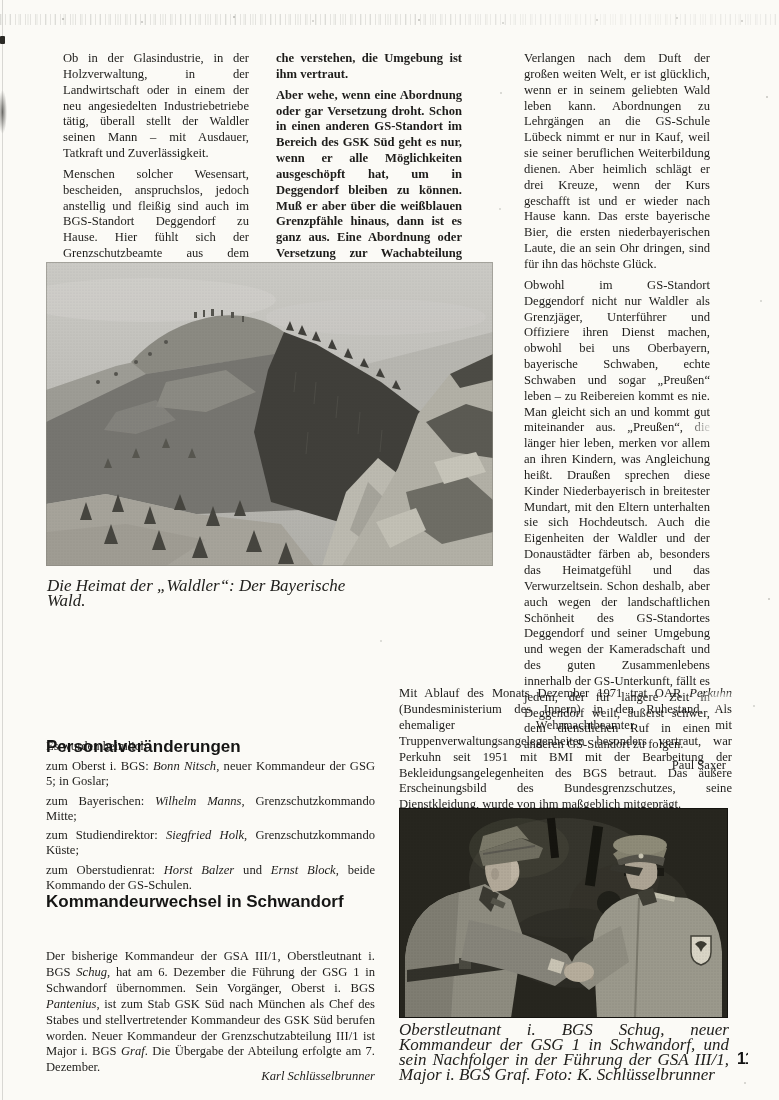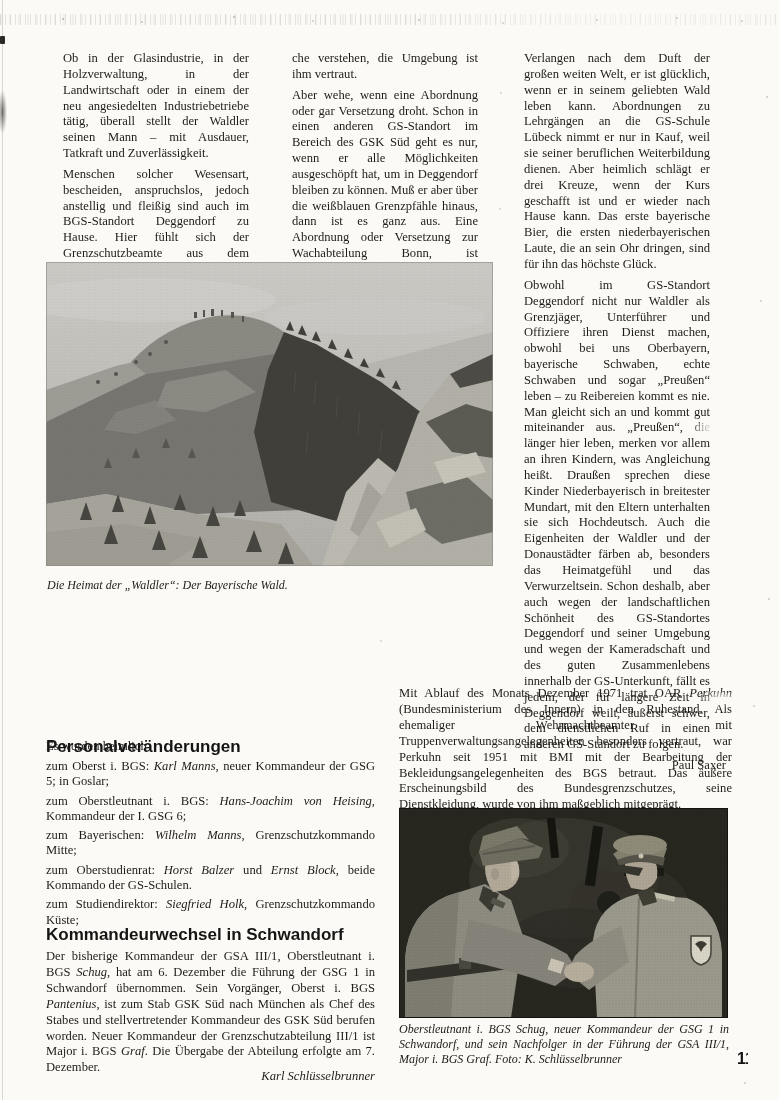--- a/index.html
+++ b/index.html
@@ -22,38 +22,38 @@
     596px 19px 0 rgba(90,90,84,.22),676px 17px 0 rgba(90,90,84,.2),741px 20px 0 rgba(90,90,84,.24),
     766px 96px 0 rgba(90,90,84,.25),760px 300px 0 rgba(90,90,84,.2),768px 598px 0 rgba(90,90,84,.25),
     753px 705px 0 rgba(90,90,84,.2),744px 1082px 0 rgba(90,90,84,.22),380px 640px 0 rgba(90,90,84,.18),
     500px 92px 0 rgba(90,90,84,.2),499px 208px 0 rgba(90,90,84,.18);}
   .smudge-patch{position:absolute;background:radial-gradient(closest-side,rgba(251,250,246,.96),rgba(251,250,246,0));}
   
   .col{position:absolute;top:51px;width:218px;font-size:12.6px;line-height:15.85px;
        text-align:justify;text-justify:inter-word;}
   .col p{margin:0 16px 5px;}
   .col1{left:47px;height:212px;overflow:hidden;}
-  .col2{left:276px;height:212px;overflow:hidden;}
+  .col2{left:260px;height:212px;overflow:hidden;font-weight:bold;}
   .col3{left:508px;}
   .byline{text-align:right;margin-top:1px;}
   
   figure{margin:0;padding:0;}
   .photo1{position:absolute;left:46px;top:262px;width:447px;height:304px;}
   .photo2{position:absolute;left:399px;top:808px;width:329px;height:210px;}
   .photo1 svg,.photo2 svg{display:block;}
-  .caption{position:absolute;font-style:italic;font-size:12px;line-height:15px;color:#22211e;}
+  .caption{position:absolute;font-style:italic;font-size:17px;line-height:15px;color:#22211e;}
   .c1{left:47px;top:578px;width:330px;}
   .c2{left:399px;top:1022px;width:330px;text-align:justify;}
   
   .bgs-title{position:absolute;left:45px;top:652px;margin:0;font-family:"Liberation Sans",sans-serif;
     font-weight:bold;font-size:36px;letter-spacing:-.5px;color:#151514;}
   .sub{position:absolute;margin:0;font-family:"Liberation Sans",sans-serif;font-weight:bold;
     font-size:17px;color:#151514;}
   .s1{left:46px;top:737px;}
-  .s2{left:46px;top:925px;}
+  .s2{left:46px;top:892px;}
   .s3{left:399px;top:660px;}
   
   .body-block{position:absolute;font-size:12.6px;line-height:15.9px;text-align:justify;text-justify:inter-word;}
   .personnel{left:46px;top:739px;width:329px;}
   .personnel .intro{margin:0 0 4px;}
   .personnel .entry{margin:0 0 4px;line-height:15.3px;}
   .schwandorf{left:46px;top:949px;width:329px;height:138px;}
   .schwandorf p{margin:0;}
   .byline2{position:absolute;right:0;bottom:2px;font-style:italic;}
   .perkuhn{left:399px;top:686px;width:333px;}
@@ -171,25 +171,24 @@
       <rect width="447" height="304" fill="url(#ht1)"></rect>
       <rect x=".5" y=".5" width="446" height="303" fill="none" stroke="#8a8980" stroke-opacity=".6"></rect>
     </svg>
   </figure>
   <div class="caption c1">Die Heimat der „Waldler“: Der Bayerische Wald.</div>
 
 
   <h2 class="sub s1">Personalveränderungen</h2>
   <div class="body-block personnel">
     <p class="intro">Es wurden heimlich</p>
-    <p class="entry"><span>zum Oberst i. BGS: </span><i>Karl Manns</i><span>, neuer Kommandeur der GSG 5; in Goslar;</span></p>
-    <p class="entry"><span>zum Oberstleutnant i. BGS: </span><i>Hans-Joachim von Heising</i><span>, Kommandeur der I. GSG 6;</span></p>
+    <p class="entry"><span>zum Oberst i. BGS: </span><i>Bonn Nitsch</i><span>, neuer Kommandeur der GSG 5; in Goslar;</span></p>
     <p class="entry"><span>zum Bayerischen: </span><i>Wilhelm Manns</i><span>, Grenzschutzkommando Mitte;</span></p>
+    <p class="entry"><span>zum Studiendirektor: </span><i>Siegfried Holk</i><span>, Grenzschutzkommando Küste;</span></p>
     <p class="entry"><span>zum Oberstudienrat: </span><i>Horst Balzer</i><span> und </span><i>Ernst Block</i><span>, beide Kommando der GS-Schulen.</span></p>
-    <p class="entry"><span>zum Studiendirektor: </span><i>Siegfried Holk</i><span>, Grenzschutzkommando Küste;</span></p>
   </div>
 
   <h2 class="sub s2">Kommandeurwechsel in Schwandorf</h2>
   <div class="body-block schwandorf">
     <p><span>Der bisherige Kommandeur der GSA III/1, Oberstleutnant i. BGS </span><i>Schug</i><span>, hat am 6. Dezember die Führung der GSG 1 in Schwandorf übernommen. Sein Vorgänger, Oberst i. BGS </span><i>Pantenius</i><span>, ist zum Stab GSK Süd nach München als Chef des Stabes und stellvertretender Kommandeur des GSK Süd berufen worden. Neuer Kommandeur der Grenzschutzabteilung III/1 ist Major i. BGS </span><i>Graf</i><span>. Die Übergabe der Abteilung erfolgte am 7. Dezember.</span></p>
     <span class="byline2">Karl Schlüsselbrunner</span>
   </div>
 
   <div class="body-block perkuhn">
     <p><span>Mit Ablauf des Monats Dezember 1971 trat OAR </span><i>Perkuhn</i><span> (Bundesministerium des Innern) in den Ruhestand. Als ehemaliger Wehrmachtbeamter mit Truppenverwaltungsangelegenheiten besonders vertraut, war Perkuhn seit 1951 mit BMI mit der Bearbeitung der Bekleidungsangelegenheiten des BGS betraut. Das äußere Erscheinungsbild des Bundesgrenzschutzes, seine Dienstkleidung, wurde von ihm maßgeblich mitgeprägt.</span></p>

